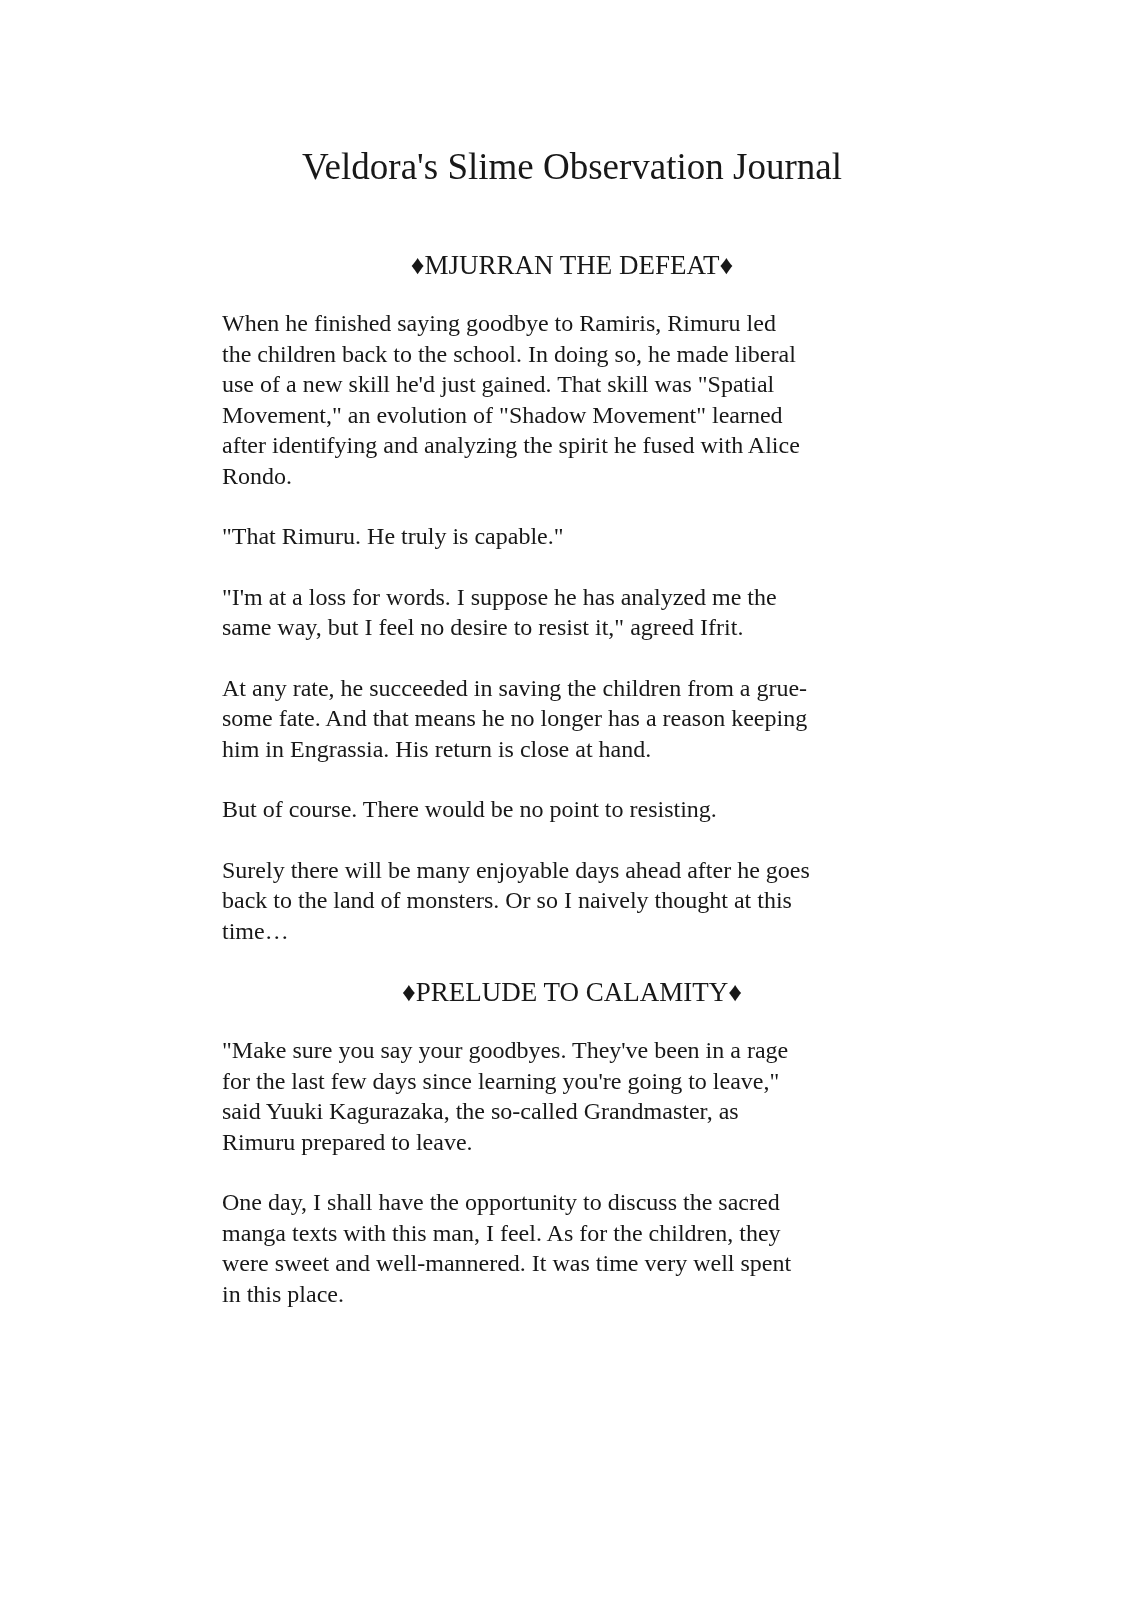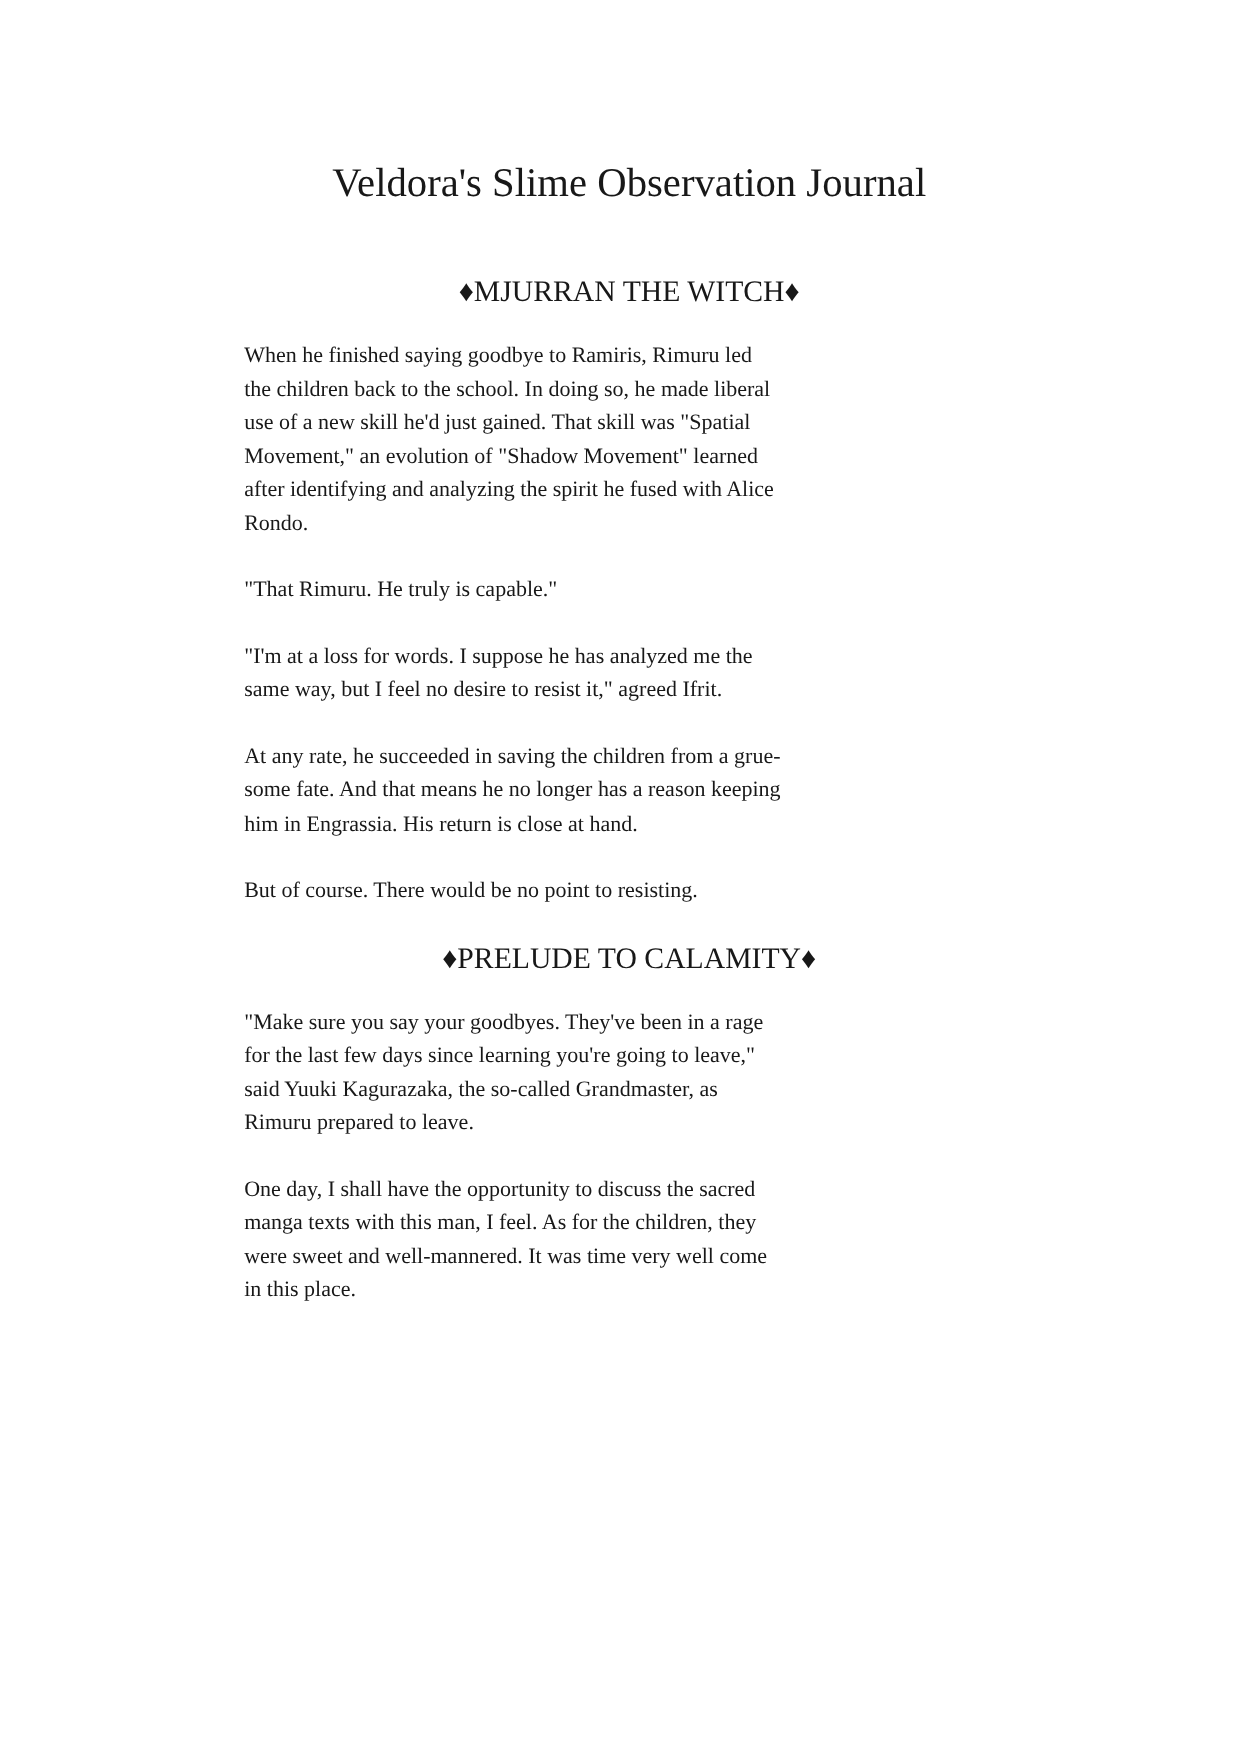--- a/index.html
+++ b/index.html
@@ -41,59 +41,62 @@
     font-size: 27px;
     line-height: 33px;
     text-align: center;
     margin: 0 0 26px 0;
     white-space: nowrap;
   }
   .diamond {
     display: inline;
   }
   p.body-para {
-    font-size: 20px;
+    font-size: 24px;
     line-height: 30.5px;
     margin: 0 0 30px 0;
     white-space: pre-line;
     text-align: left;
   }
 </style>
 </head>
 <body>
 
 <div class="page">
 
   <div class="title-line1">Veldora's Slime Observation Journal</div>
 
 
   <div class="section section-first">
-    <div class="section-heading"><span class="diamond">♦</span><span>MJURRAN THE WITCH</span><span class="diamond">♦</span></div>
+    <div class="section-heading"><span class="diamond">♦</span><span>MJURRAN THE DEFEAT</span><span class="diamond">♦</span></div>
 
     <p class="body-para">When he finished saying goodbye to Ramiris, Rimuru led
 the children back to the school. In doing so, he made liberal
 use of a new skill he'd just gained. That skill was "Spatial
 Movement," an evolution of "Shadow Movement" learned
 after identifying and analyzing the spirit he fused with Alice
 Rondo.</p>
     <p class="body-para">"That Rimuru. He truly is capable."</p>
     <p class="body-para">"I'm at a loss for words. I suppose he has analyzed me the
 same way, but I feel no desire to resist it," agreed Ifrit.</p>
     <p class="body-para">At any rate, he succeeded in saving the children from a grue-
 some fate. And that means he no longer has a reason keeping
 him in Engrassia. His return is close at hand.</p>
     <p class="body-para">But of course. There would be no point to resisting.</p>
+    <p class="body-para">Surely there will be many enjoyable days ahead after he goes
+back to the land of monsters. Or so I naively thought at this
+time…</p>
   </div>
 
   <div class="section">
     <div class="section-heading"><span class="diamond">♦</span><span>PRELUDE TO CALAMITY</span><span class="diamond">♦</span></div>
 
     <p class="body-para">"Make sure you say your goodbyes. They've been in a rage
 for the last few days since learning you're going to leave,"
 said Yuuki Kagurazaka, the so-called Grandmaster, as
 Rimuru prepared to leave.</p>
     <p class="body-para">One day, I shall have the opportunity to discuss the sacred
 manga texts with this man, I feel. As for the children, they
-were sweet and well-mannered. It was time very well come
+were sweet and well-mannered. It was time very well spent
 in this place.</p>
   </div>
 
 </div>
 
 </body></html>

